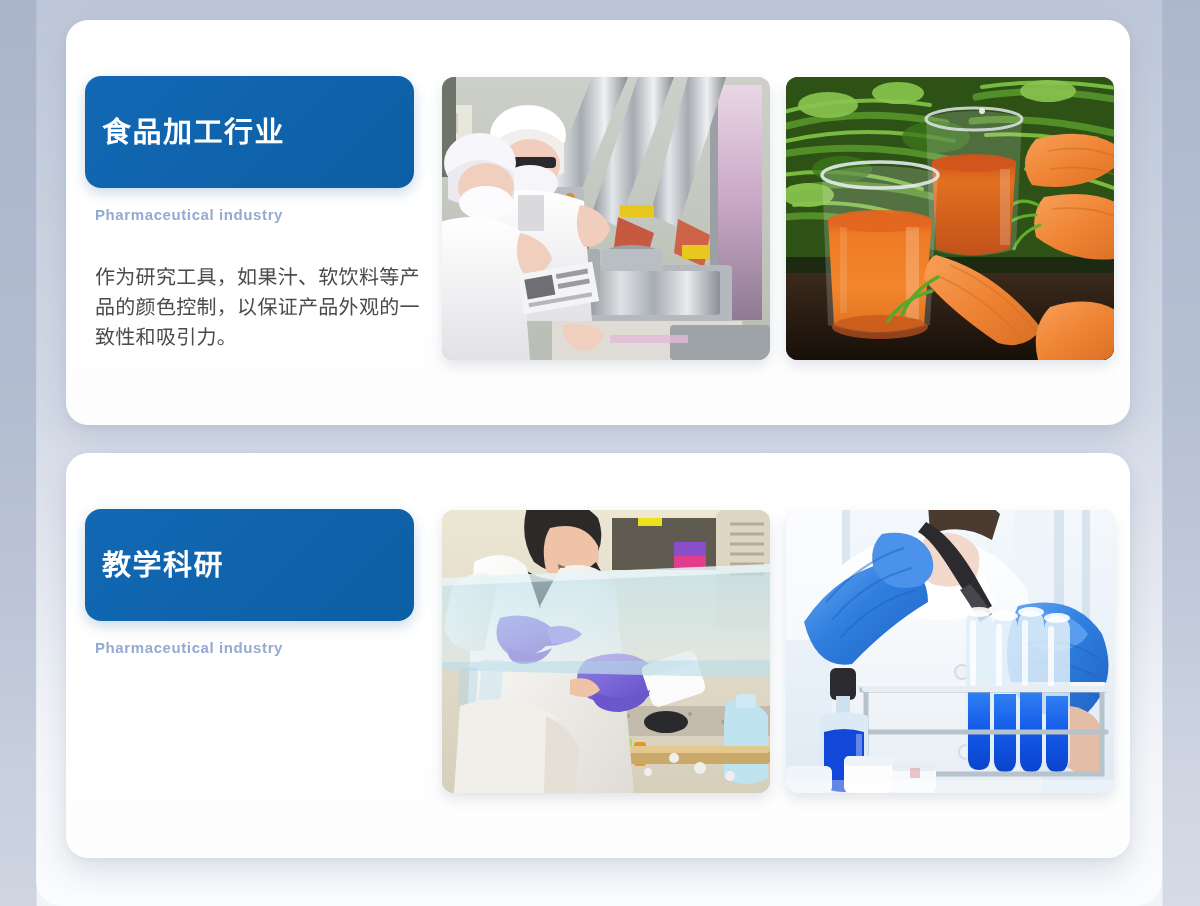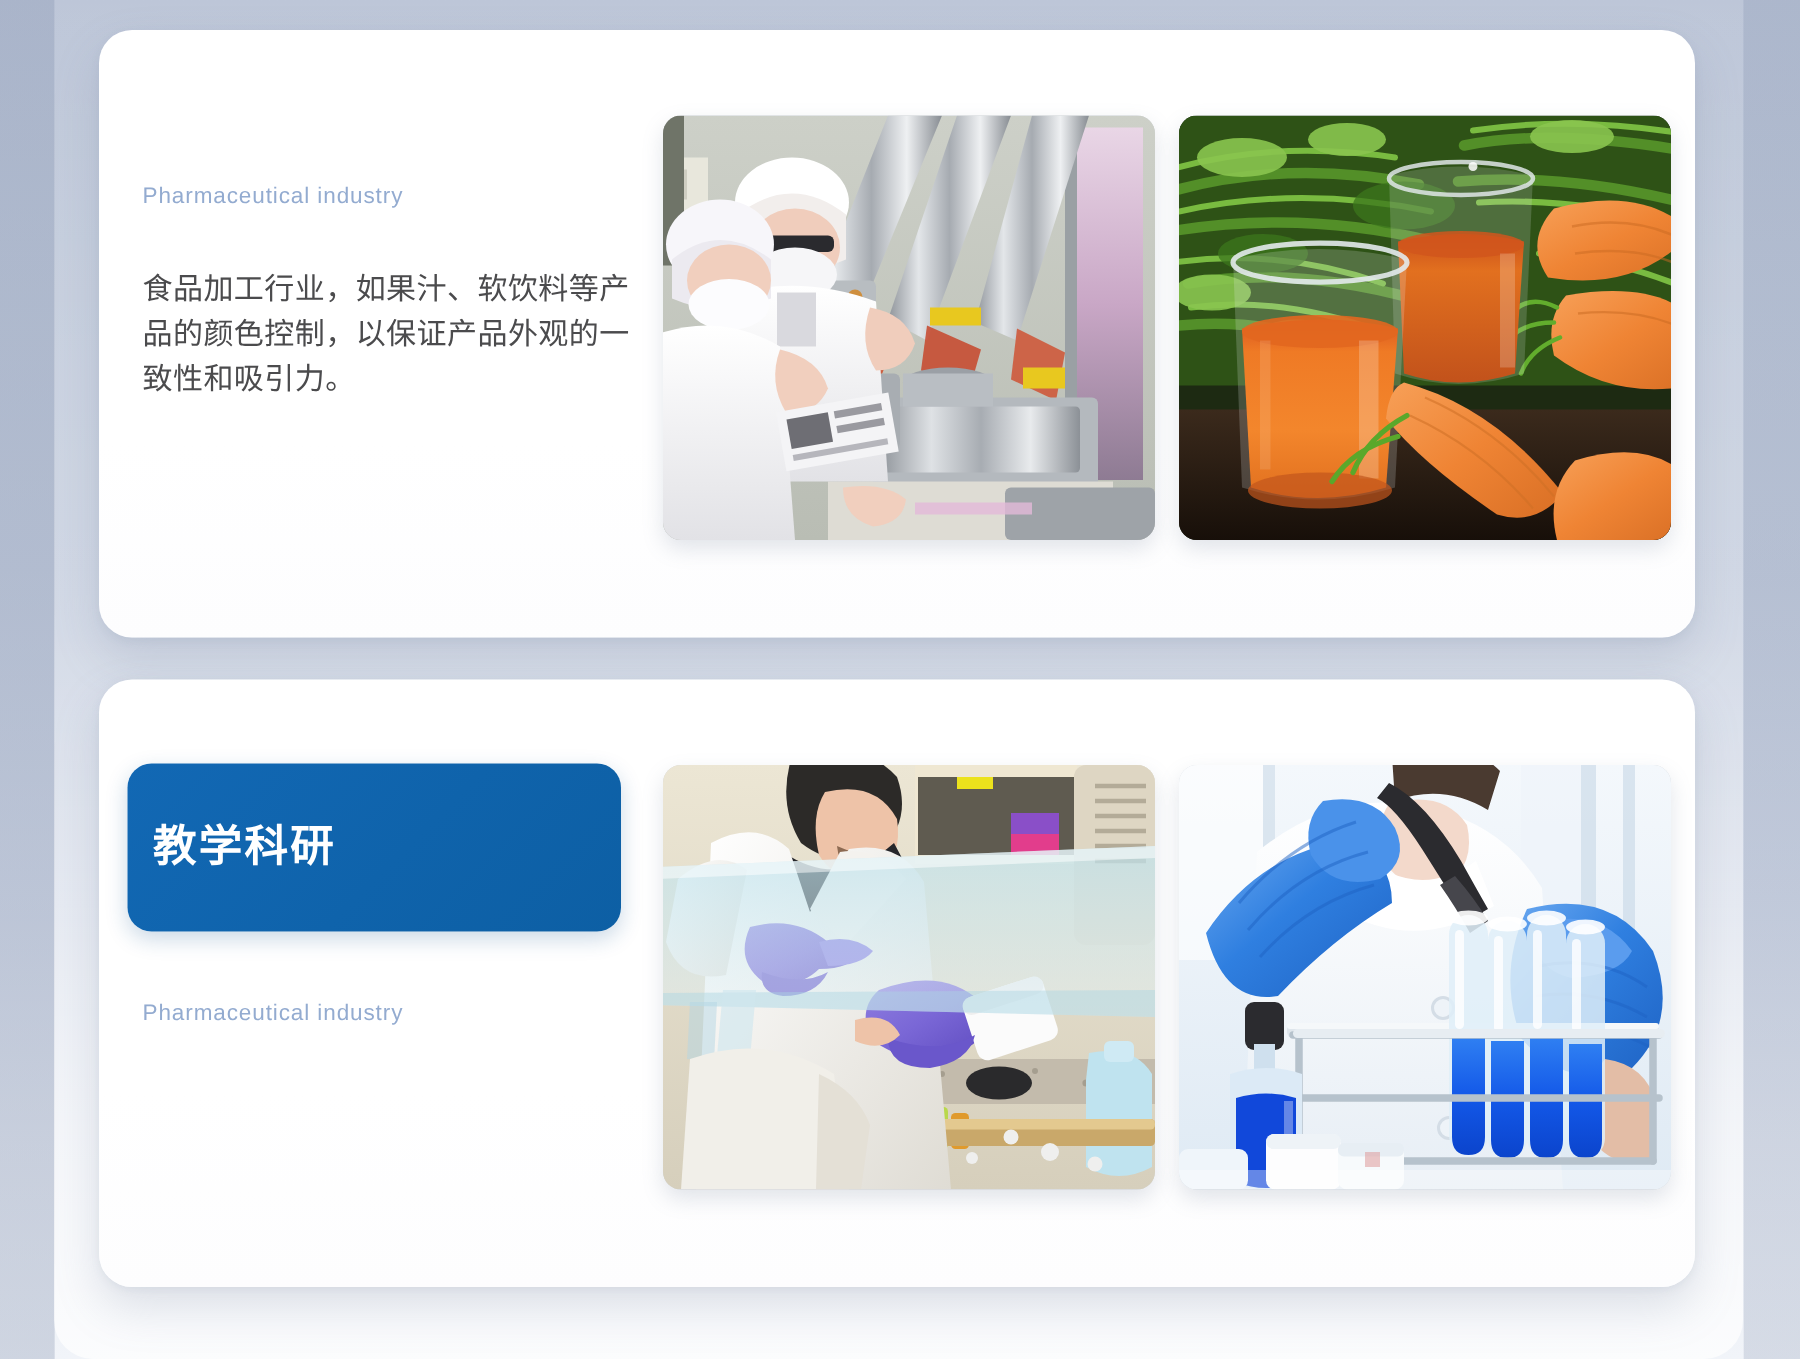--- a/index.html
+++ b/index.html
@@ -80,24 +80,24 @@
 
   .badge-title {
     color: #ffffff;
     font-size: 29px;
     font-weight: 700;
     letter-spacing: 1.5px;
     line-height: 1;
   }
 
   .subtitle {
-    margin-top: 46px;
+    margin-top: 18px;
     margin-left: 10px;
     font-size: 15px;
-    font-weight: 400;
+    font-weight: 700;
     letter-spacing: 0.6px;
     color: #93abd0;
   }
 
   .body-text {
     margin-top: 39px;
     margin-left: 10px;
     width: 330px;
     font-size: 20px;
     line-height: 30px;
@@ -129,22 +129,25 @@
 <body>
 
 <div class="backdrop-bands"></div>
 <div class="stage"></div>
 
 <div class="cards">
 
   <section class="card card--one">
 
     <div class="card-left">
+      <div class="badge">
+        <span class="badge-title">食品加工行业</span>
+      </div>
       <div class="subtitle">Pharmaceutical industry</div>
-      <p class="body-text">食品加工行业，如果汁、软饮料等产品的颜色控制，以保证产品外观的一致性和吸引力。</p>
+      <p class="body-text">作为研究工具，如果汁、软饮料等产品的颜色控制，以保证产品外观的一致性和吸引力。</p>
     </div>
 
     <div class="media">
 
       <div class="photo">
         <svg viewBox="0 0 328 283" preserveAspectRatio="xMidYMid slice" role="img" aria-label="food factory">
           <defs>
             <linearGradient id="f1wall" x1="0" y1="0" x2="0" y2="1">
               <stop offset="0" stop-color="#cdd0c8"></stop>
                 <stop offset="1" stop-color="#b9bdb4"></stop>

